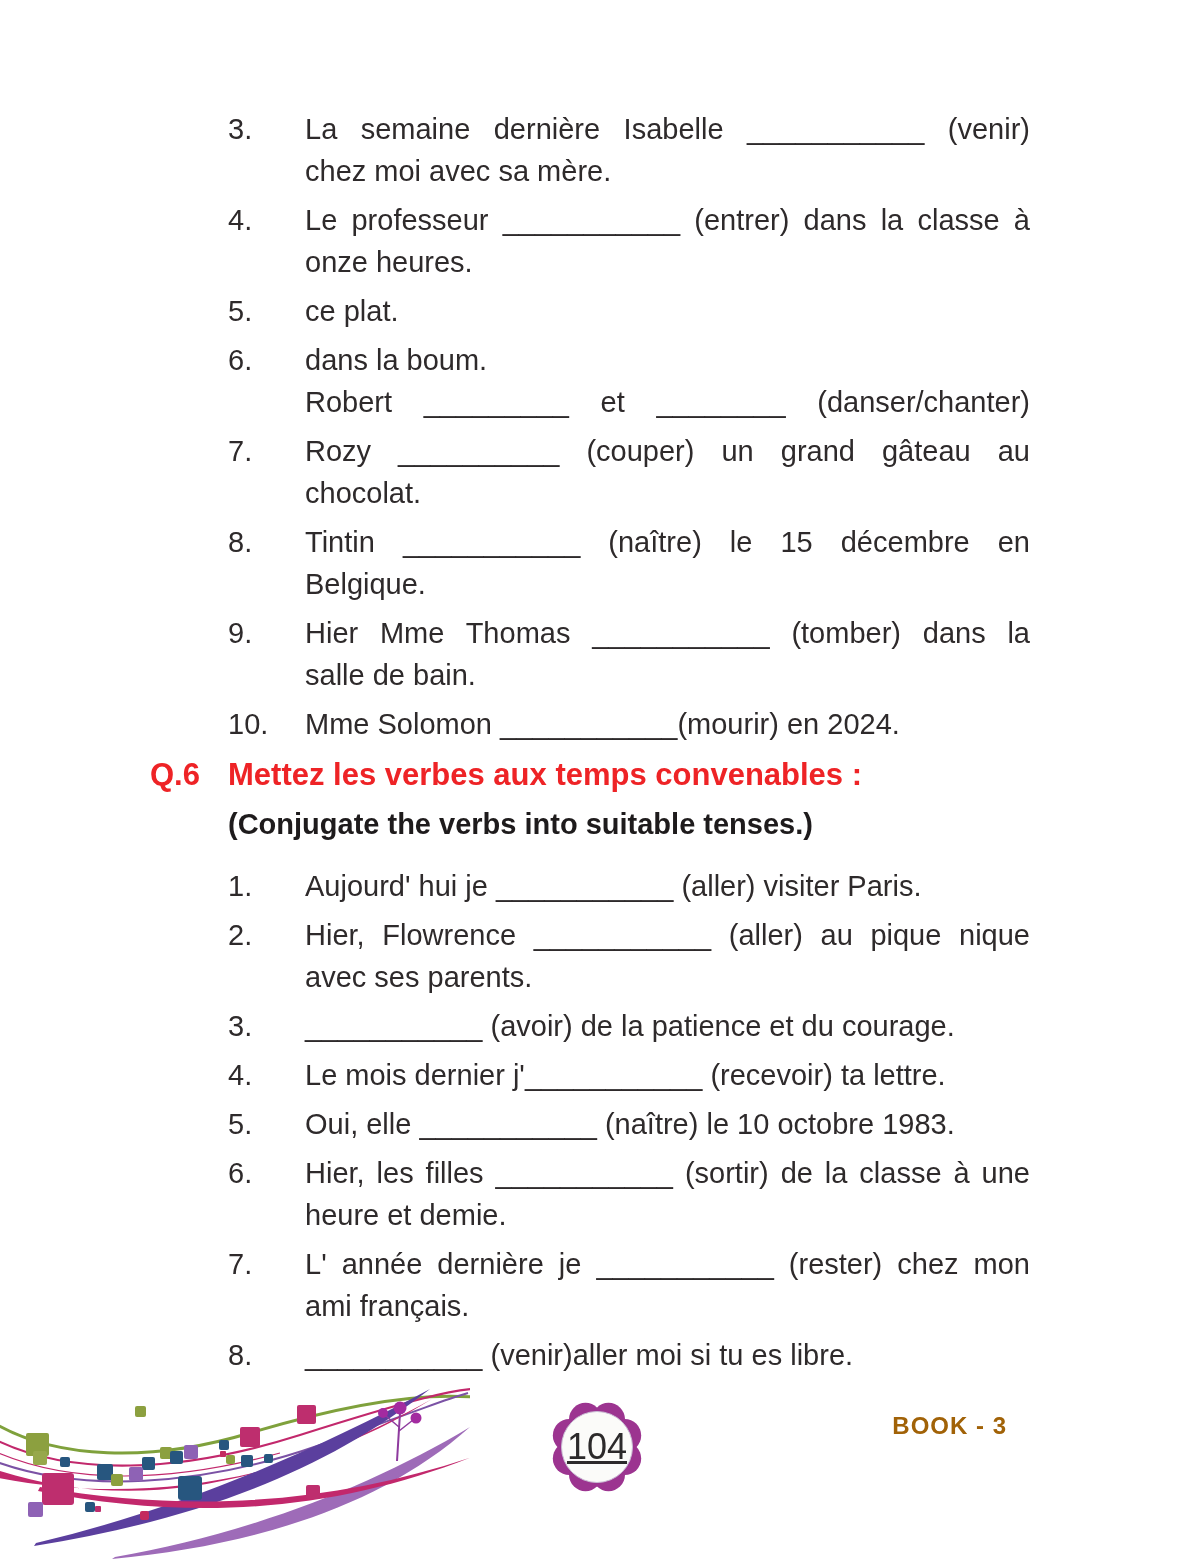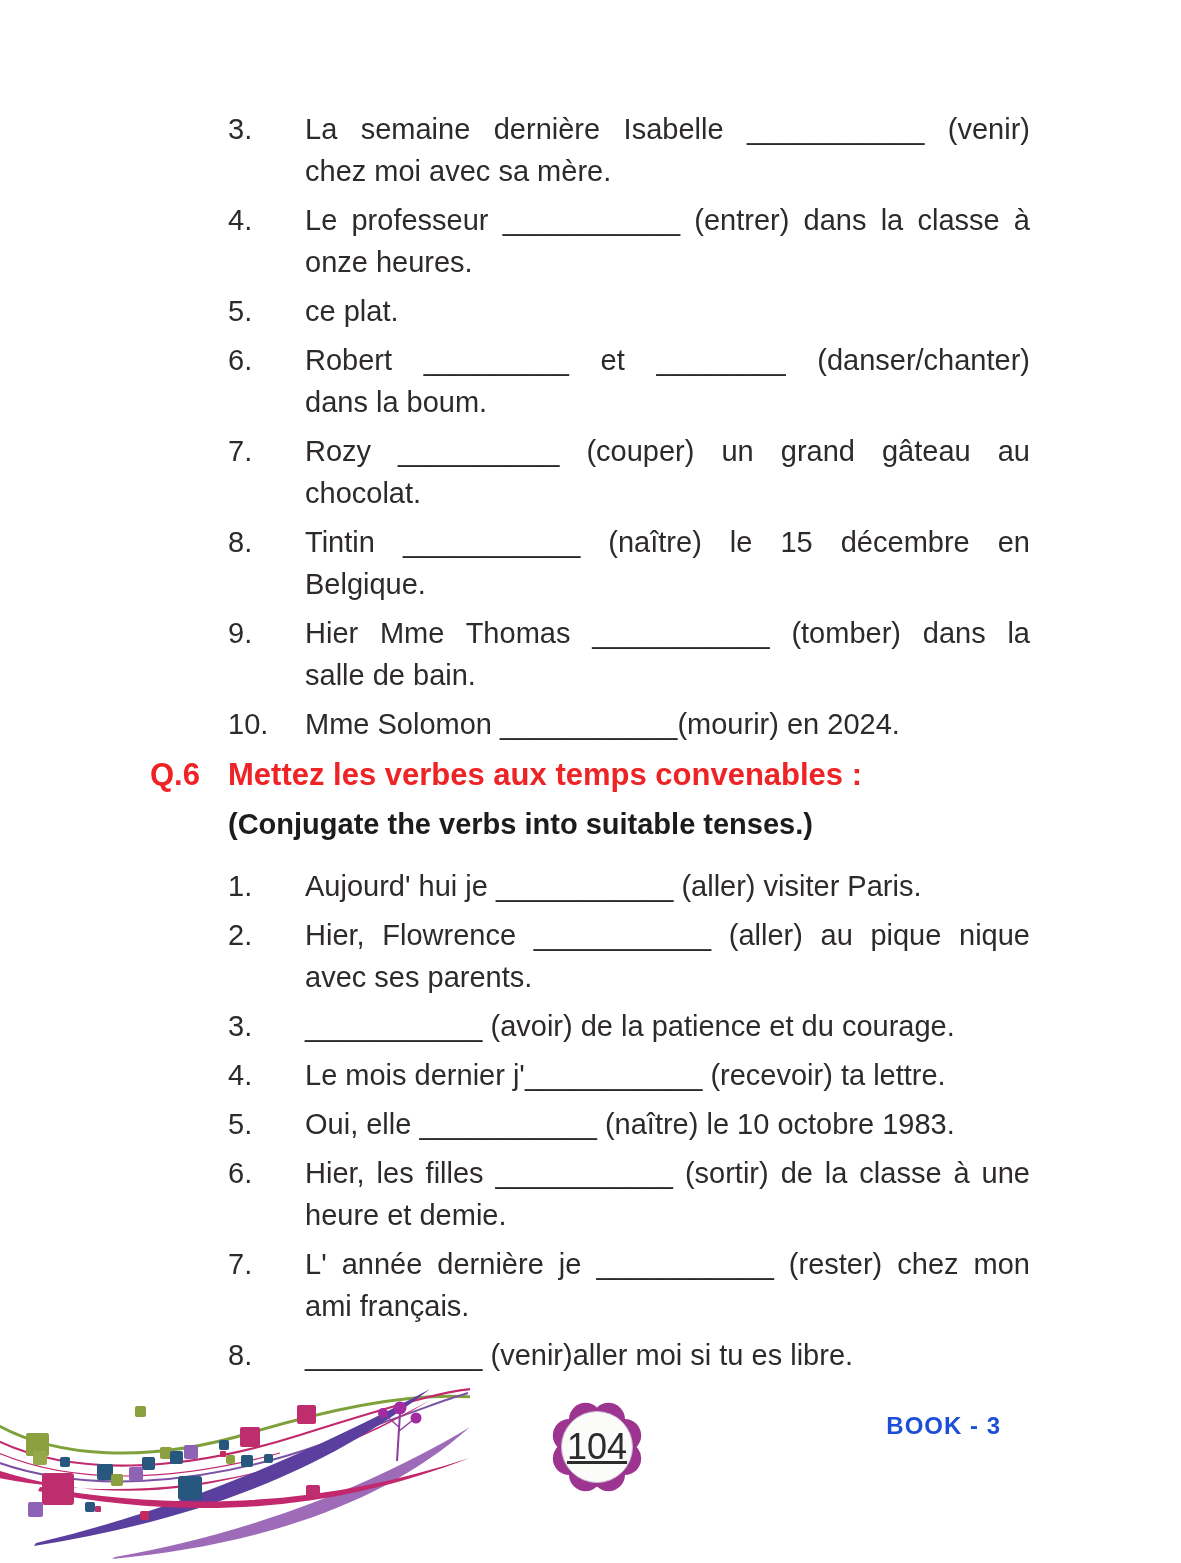--- a/index.html
+++ b/index.html
@@ -51,24 +51,24 @@
   .badge{
     position:absolute;left:549px;top:1399px;width:96px;height:96px;
   }
   .badge svg{position:absolute;left:0;top:0;}
   .badge .num{
     position:absolute;left:0;top:0;width:96px;height:96px;
     display:flex;align-items:center;justify-content:center;
     font-size:36px;color:#2c2a2b;text-decoration:underline;
   }
   .book-label{
-    position:absolute;right:180px;top:1412px;
+    position:absolute;right:174px;top:1412px;
     font-size:24px;font-weight:bold;
     letter-spacing:1px;
-    color:#1d4ed8;
+    color:#a16207;
   }
 </style>
 </head>
 <body>
 
 <div class="page">
 
   <div class="content">
 
     <div id="items-continued">
@@ -91,22 +91,22 @@
   <div class="item">
     <div class="num">5.</div>
     <div class="lines">
             <div class="line">ce plat.</div>
           </div>
   </div>
 
   <div class="item">
     <div class="num">6.</div>
     <div class="lines">
+            <div class="line">dans la boum.</div>
             <div class="line justify">Robert _________ et ________ (danser/chanter)</div>
-            <div class="line">dans la boum.</div>
           </div>
   </div>
 
   <div class="item">
     <div class="num">7.</div>
     <div class="lines">
             <div class="line justify">Rozy __________ (couper) un grand gâteau au</div>
             <div class="line">chocolat.</div>
           </div>
   </div>

